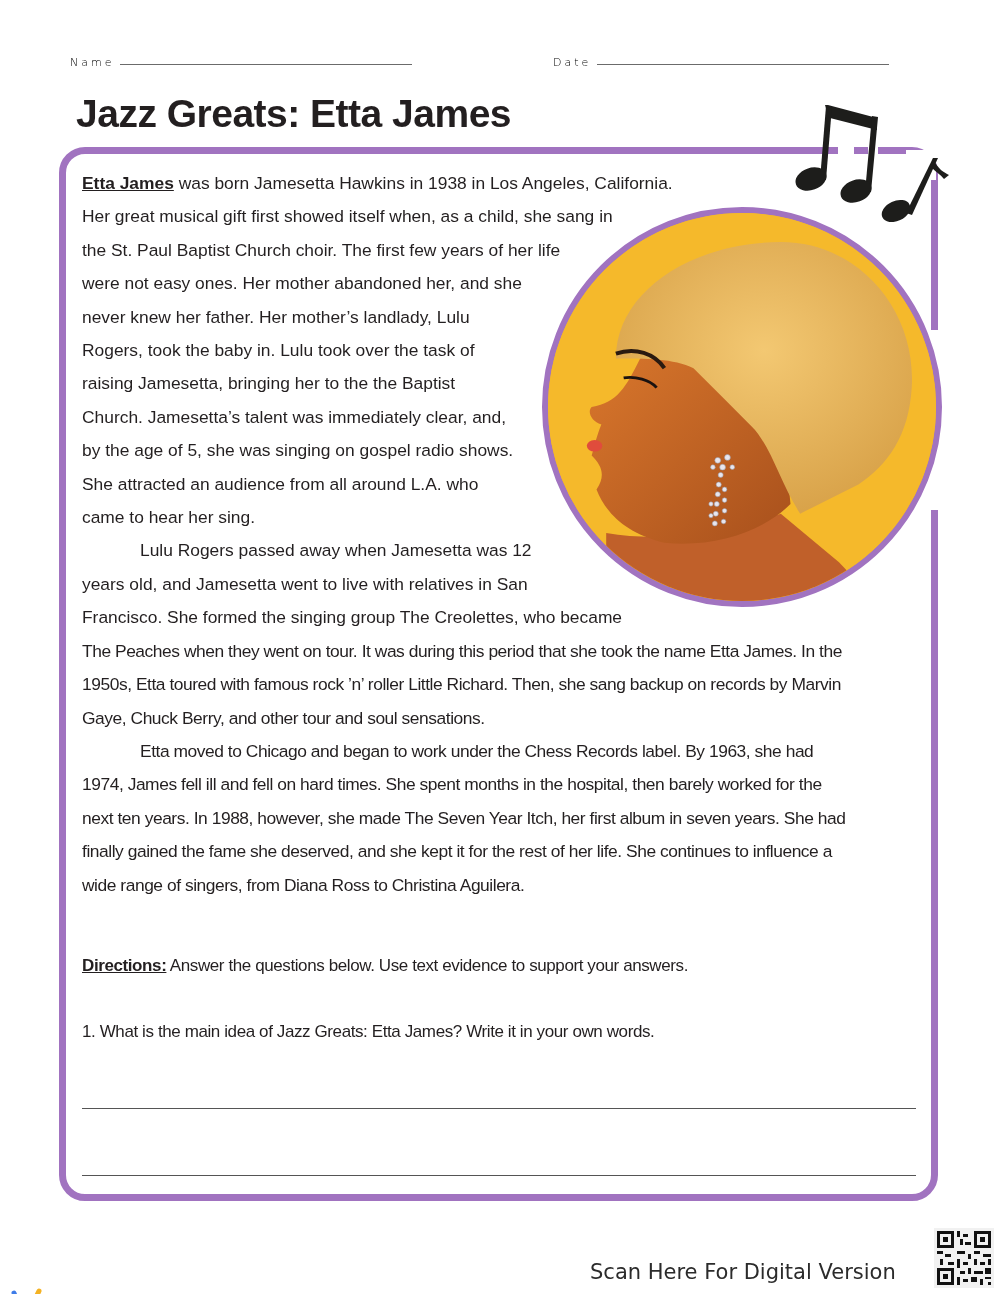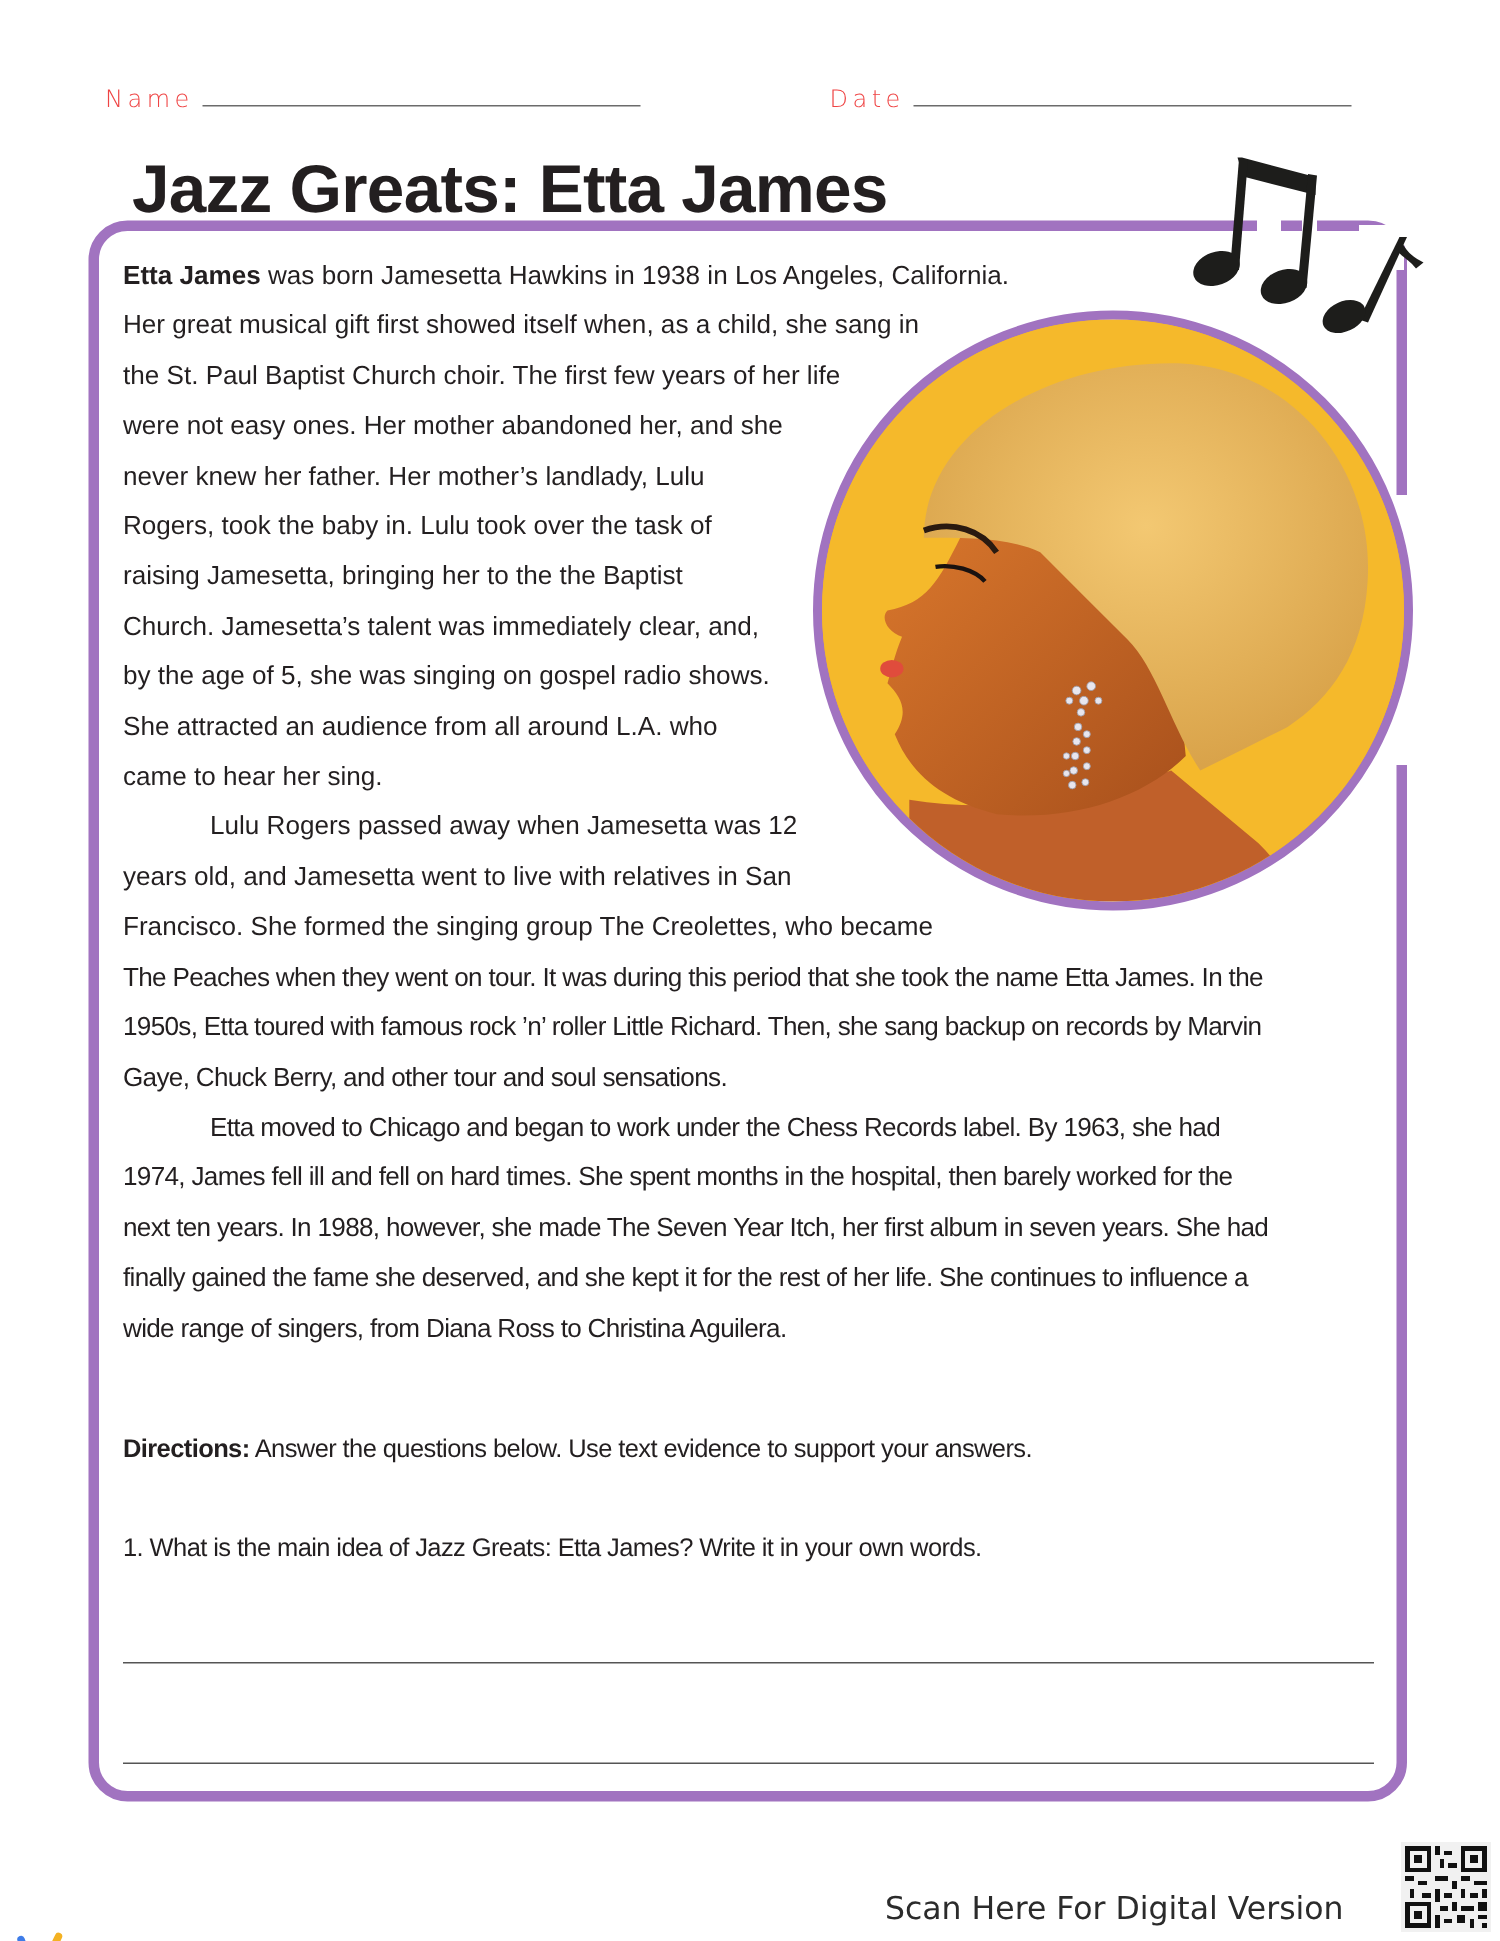--- a/index.html
+++ b/index.html
@@ -1,41 +1,41 @@
 <!DOCTYPE html>
 <html><head>
   <meta charset="utf-8">
   <style>
     html, body { margin: 0; padding: 0; background: #ffffff; }
     body { width: 1000px; height: 1294px; position: relative; overflow: hidden; font-family: "Liberation Sans", sans-serif; color: #231f20; }
 
     .field-row { position: absolute; top: 56px; display: flex; align-items: flex-end; }
-    .field-label { font-family: "DejaVu Sans", sans-serif; font-size: 16px; letter-spacing: 3px; color: #ef4444; font-weight: 300; }
+    .field-label { font-family: "DejaVu Sans", sans-serif; font-size: 11px; letter-spacing: 3px; color: #000000; font-weight: 300; }
     .field-line { border-bottom: 1.5px solid #6b6b6b; height: 0; margin-left: 6px; margin-bottom: 4px; }
     #name-row { left: 70px; }
     #name-row .field-line { width: 292px; }
     #date-row { left: 553px; }
     #date-row .field-line { width: 292px; }
 
-    .title { position: absolute; left: 76px; top: 86px; font-size: 45px; font-weight: 700; letter-spacing: -0.5px; color: #231f20; margin: 12px; line-height: 56px; }
+    .title { position: absolute; left: 76px; top: 86px; font-size: 39px; font-weight: 700; letter-spacing: -0.5px; color: #231f20; margin: 0; line-height: 56px; }
 
     .frame { position: absolute; left: 59px; top: 147px; width: 865px; height: 1040px; border: 7px solid #a173c0; border-radius: 26px; box-sizing: content-box; }
     .frame-gap { position: absolute; background: #fff; }
 
     .notes { position: absolute; left: 792px; top: 100px; width: 160px; height: 122px; }
 
     .portrait { position: absolute; left: 542px; top: 207px; width: 400px; height: 400px; border-radius: 50%; border: 6px solid #a173c0; background: radial-gradient(circle at 50% 45%, #f6c236 0%, #f4b82a 60%, #efab22 100%); overflow: hidden; box-sizing: border-box; }
     .portrait svg { width: 100%; height: 100%; display: block; }
 
     .body-text { position: absolute; left: 82px; top: 167px; width: 850px; font-size: 17.4px; line-height: 33.4px; color: #231f20; }
     .body-text p { margin: 0; }
     .line { display: block; white-space: nowrap; }
     .indent { padding-left: 58px; }
     .condensed { font-family: "Liberation Sans Narrow", "Liberation Sans", sans-serif; letter-spacing: -0.45px; }
-    .bold { font-weight: 700; }
+    .bold { font-weight: 700; text-decoration: underline; }
 
     .directions { position: absolute; left: 82px; top: 956px; font-size: 17px; letter-spacing: -0.4px; }
     .question { position: absolute; left: 82px; top: 1022px; font-size: 17px; letter-spacing: -0.4px; }
     .answer-line { position: absolute; left: 82px; width: 834px; border-bottom: 1.5px solid #555; }
 
     .footer-logo { position: absolute; left: 10px; top: 1259px; display: flex; align-items: center; margin-top: 28px; }
     .logo-mark { width: 36px; height: 30px; }
     .logo-text { font-family: "DejaVu Sans", sans-serif; font-weight: 700; font-size: 17px; margin-left: 4px; letter-spacing: 0px; }
     .logo-a { color: #3e7ce8; }
     .logo-b { color: #f4b223; }

